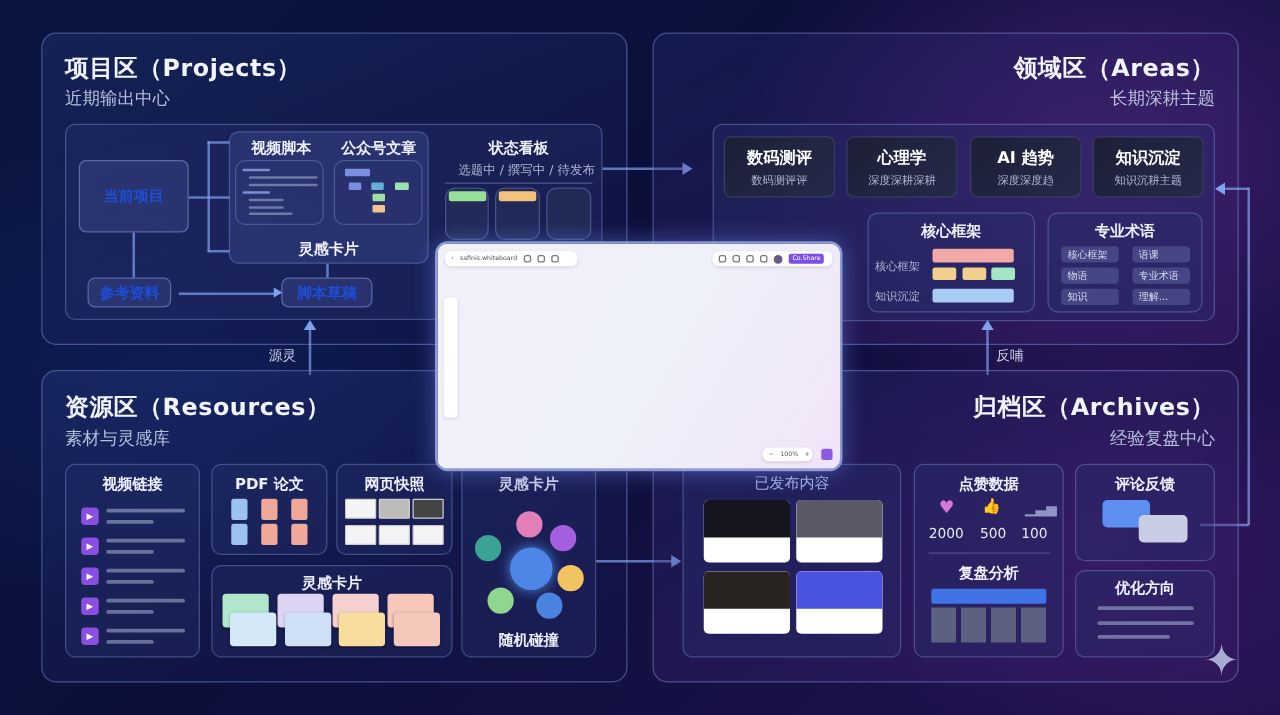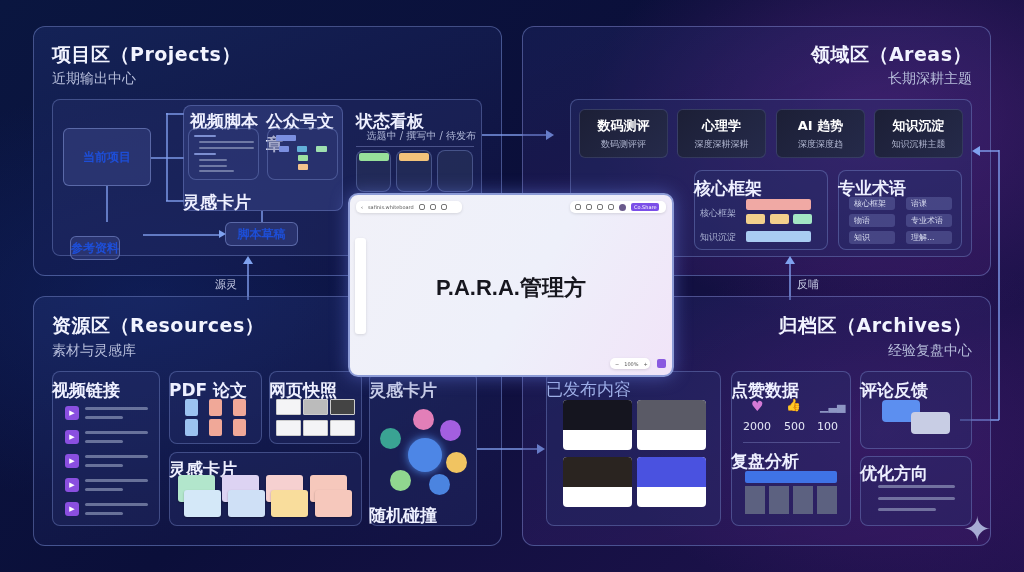--- a/index.html
+++ b/index.html
@@ -15,21 +15,21 @@
   }
   .quad{position:absolute;border:1.5px solid rgba(130,150,220,.45);border-radius:12px;
     background:linear-gradient(160deg,rgba(40,60,130,.35),rgba(20,20,70,.35));}
   .q-title{position:absolute;font-size:19px;font-weight:bold;letter-spacing:.5px;color:#f2f4ff}
   .q-sub{position:absolute;font-size:14px;color:#b8bfdc}
   .panel{position:absolute;border:1px solid rgba(140,160,230,.35);border-radius:8px;
     background:rgba(40,50,110,.35)}
   .box{position:absolute;border:1px solid rgba(150,170,235,.45);border-radius:6px;
     background:rgba(55,65,130,.55);font-size:12px;font-weight:bold;color:#1d4ed8;
     display:flex;align-items:center;justify-content:center}
-  .lbl{position:absolute;font-size:17px;font-weight:bold;color:#eef0ff;}
+  .lbl{position:absolute;font-size:12px;font-weight:bold;color:#eef0ff;text-align:center}
   .small{position:absolute;font-size:10px;color:#aeb6d6;text-align:right}
   .line{position:absolute;background:rgba(130,160,240,.7)}
   .arrow{position:absolute;width:0;height:0}
   .bar{position:absolute;height:4px;border-radius:2px;background:rgba(170,180,210,.55)}
   
   .wb{position:absolute;left:348px;top:193px;width:326px;height:184px;border-radius:10px;
     border:2px solid #8c9bd6;background:linear-gradient(120deg,#f1f1f8 0%,#eef0fa 55%,#f1e4f8 100%);
     box-shadow:0 0 18px rgba(120,140,255,.45)}
   .wb-bar{position:absolute;background:#fff;border-radius:5px;box-shadow:0 1px 3px rgba(0,0,0,.12);
     display:flex;align-items:center;gap:5px;padding:0 5px;font-size:5px;color:#555}
@@ -91,21 +91,21 @@
 <div class="line" style="left:356px;top:146px;width:118px;height:1px;background:rgba(150,160,220,.4)"></div>
 <div class="panel" style="left:356px;top:150px;width:35px;height:42px;background:rgba(40,50,90,.6)">
   <div style="position:absolute;left:2px;top:2px;width:30px;height:8px;background:#97e09a;border-radius:2px"></div>
   </div>
 <div class="panel" style="left:396px;top:150px;width:36px;height:42px;background:rgba(40,50,90,.6)">
   <div style="position:absolute;left:2px;top:2px;width:30px;height:8px;background:#f2c37a;border-radius:2px"></div>
   </div>
 <div class="panel" style="left:437px;top:150px;width:36px;height:42px;background:rgba(40,50,90,.6)"></div>
 
 <div class="line" style="left:106px;top:186px;width:1.5px;height:36px"></div>
-<div class="box" style="left:70px;top:236px;width:50px;height:24px">参考资料</div>
+<div class="box" style="left:70px;top:222px;width:67px;height:24px">参考资料</div>
 <div class="line" style="left:143px;top:234px;width:78px;height:1.5px"></div>
 <div class="arrow" style="left:219px;top:230px;border-left:7px solid #7fa2ef;border-top:4px solid transparent;border-bottom:4px solid transparent"></div>
 <div class="line" style="left:261px;top:211px;width:1.5px;height:11px"></div>
 <div class="box" style="left:225px;top:222px;width:73px;height:24px">脚本草稿</div>
 
 <div class="line" style="left:482px;top:134px;width:68px;height:1.5px"></div>
 <div class="arrow" style="left:546px;top:130px;border-left:8px solid #7fa2ef;border-top:5px solid transparent;border-bottom:5px solid transparent"></div>
 
 <div class="quad" style="left:522px;top:26px;width:469px;height:250px;background:linear-gradient(160deg,rgba(40,50,120,.3),rgba(70,30,110,.35))"></div>
 <div class="q-title" style="right:52px;top:42px">领域区（Areas）</div>
@@ -278,20 +278,19 @@
   </div>
   <div class="wb-bar" style="right:6px;top:6px;width:96px;height:12px">
     <span class="ic"></span>
       <span class="ic"></span>
       <span class="ic"></span>
       <span class="ic"></span>
     <span style="width:7px;height:7px;border-radius:50%;background:#6a5a8c;display:inline-block"></span>
     <span style="background:#7b4ee8;color:#fff;padding:1px 3px;border-radius:2px">Co.Share</span>
   </div>
   <div style="position:absolute;left:5px;top:43px;width:11px;height:96px;background:#fff;border-radius:3px;box-shadow:0 1px 3px rgba(0,0,0,.12)"></div>
-  <div style="position:absolute;left:0;right:0;top:78px;text-align:center;font-family:'Liberation Sans',sans-serif;font-size:22px;font-weight:bold;color:#16161e">P.A.R.A.管理方</div>
   <div class="wb-bar" style="right:22px;bottom:6px;width:40px;height:11px">
     <span>−</span>
       <span>100%</span>
       <span>+</span>
   </div>
   <div style="position:absolute;right:6px;bottom:7px;width:9px;height:9px;background:#8a5ae0;border-radius:2px"></div>
 </div>
 
 </body></html>

